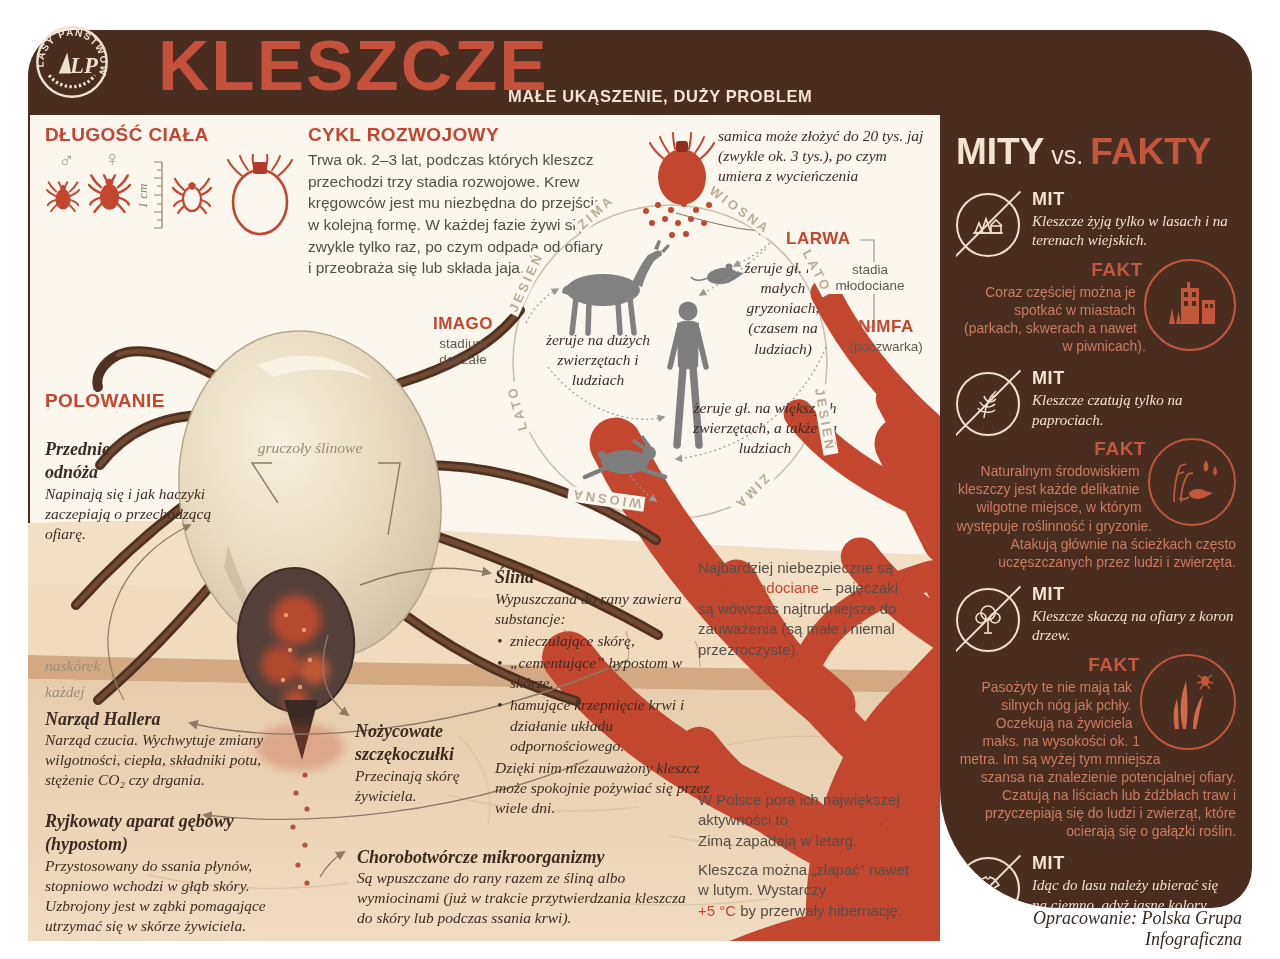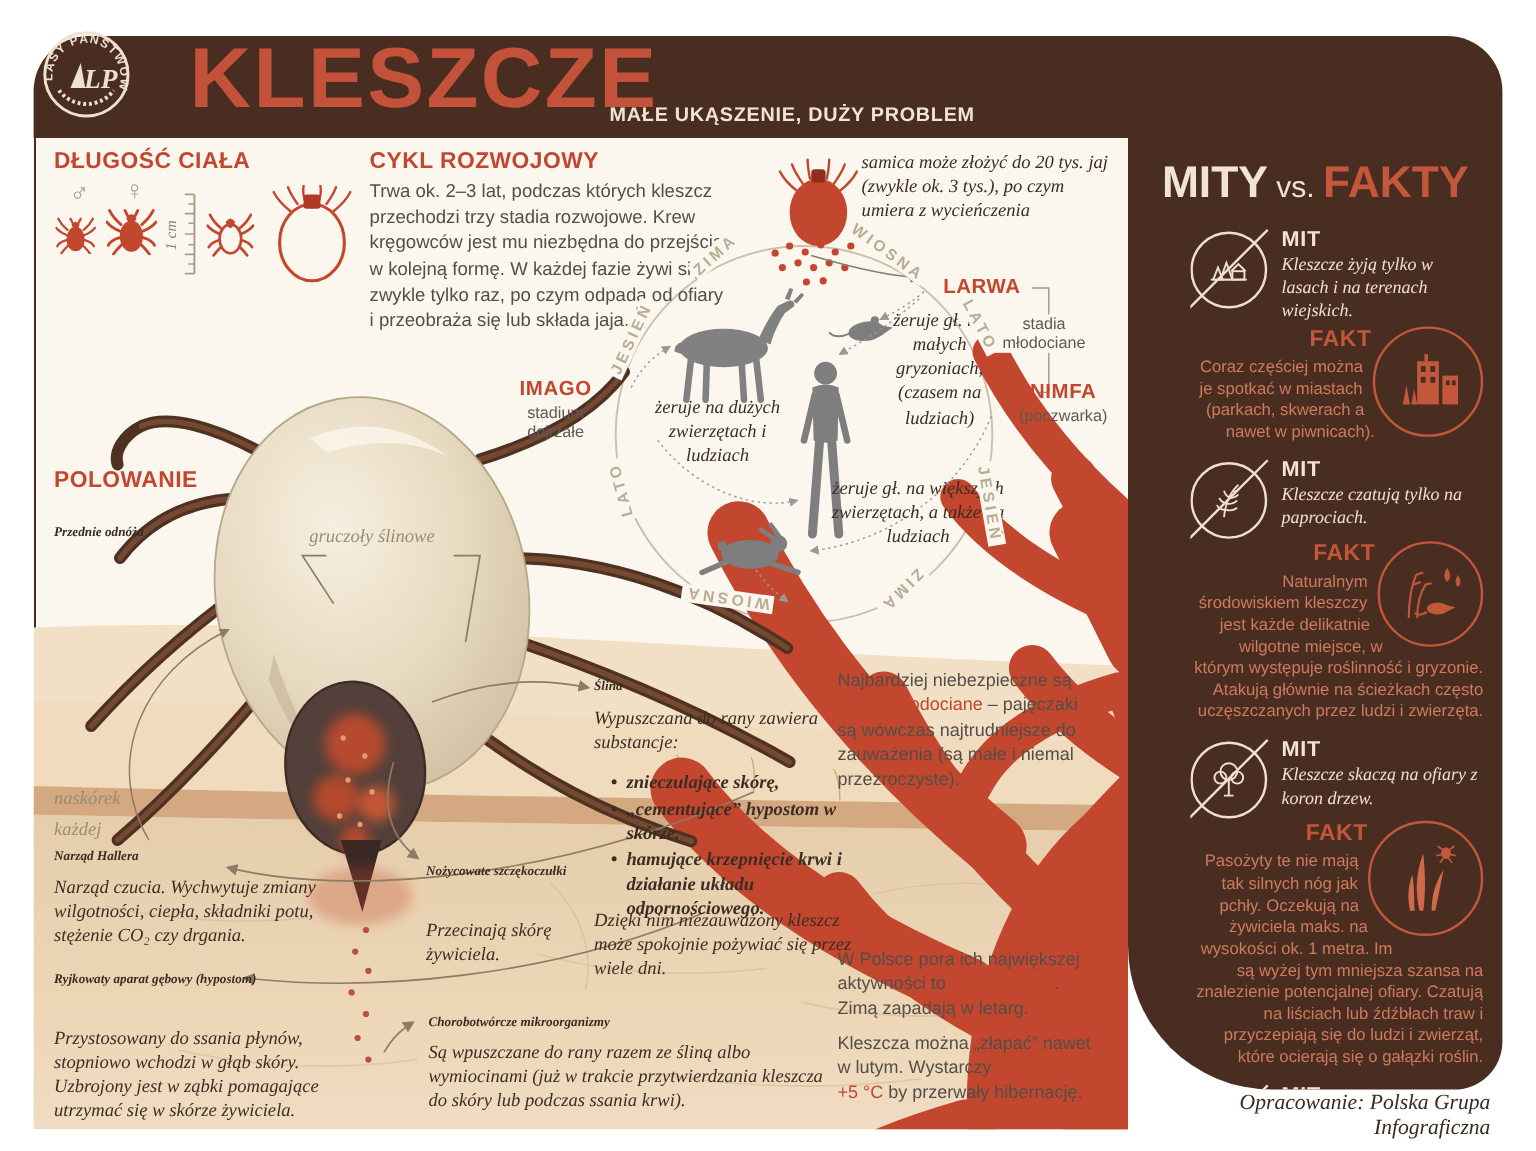--- a/index.html
+++ b/index.html
@@ -13,40 +13,40 @@
   .sidebar{left:940px;top:115px;width:312px;height:793px;background:#4A2D21;border-radius:0 0 40px 120px;
            box-sizing:border-box;padding:16px 16px 0 16px;z-index:3;overflow:hidden;}
   
   .title{left:130px;top:30px;font-size:71px;font-weight:bold;color:#C4523A;letter-spacing:2px;z-index:4;line-height:1;margin-left:28px;}
   .subtitle{left:508px;top:87px;font-size:16.5px;font-weight:bold;color:#F2E4D2;letter-spacing:.6px;z-index:4;}
   .logo{left:34px;top:24px;width:76px;height:76px;z-index:4;}
   
   .h-red{font-size:19px;font-weight:bold;color:#C3472F;letter-spacing:.4px;z-index:2;}
   .body-txt{font-size:15.5px;line-height:1.4;color:#544E48;z-index:2;}
   .lbl-title{font-family:"Liberation Serif","DejaVu Serif",serif;font-style:italic;font-weight:bold;
-             font-size:11px;color:#3A2B22;line-height:1.25;z-index:2;}
+             font-size:18px;color:#3A2B22;line-height:1.25;z-index:2;}
   .lbl-txt{font-family:"Liberation Serif","DejaVu Serif",serif;font-style:italic;font-size:15.5px;
            color:#3C2D24;line-height:1.3;z-index:2;}
   .lbl-gray{font-family:"Liberation Serif","DejaVu Serif",serif;font-style:italic;font-size:15.5px;
             color:#9A8B75;line-height:1.25;z-index:2;}
   .hl{color:#C3472F;}
   .cyc-red{font-size:17px;font-weight:bold;color:#C3472F;letter-spacing:.5px;z-index:2;text-align:center;}
   .cyc-gray{font-size:13.5px;color:#5F5850;line-height:1.2;z-index:2;text-align:center;}
   .season{font-size:13px;font-weight:bold;letter-spacing:3px;color:#B9AC95;z-index:2;background:#FBF7EF;
           padding:0 3px;transform-origin:center;white-space:nowrap;}
   .note{font-size:15px;line-height:1.36;color:#544E48;width:218px;z-index:2;}
-  ul.sal{margin:12px;padding:0 0 0 2px;list-style:none;font-weight:bold;}
+  ul.sal{margin:0;padding:0 0 0 2px;list-style:none;}
   ul.sal li{padding-left:13px;position:relative;margin-bottom:2px;}
   ul.sal li:before{content:"•";position:absolute;left:0;color:#3C2D24;}
   
-  .mvf{text-align:center;margin-bottom:16px;white-space:nowrap;}
+  .mvf{text-align:left;margin-bottom:16px;white-space:nowrap;}
   .mvf .m1{font-size:37px;font-weight:bold;color:#F2E4D2;}
   .mvf .m2{font-size:25px;color:#F2E4D2;}
   .mvf .m3{font-size:37px;font-weight:bold;color:#C2573B;}
-  .myth{margin-bottom:13px;overflow:hidden;margin-left:36px;}
+  .myth{margin-bottom:13px;overflow:hidden;}
   .mit-row{display:flex;gap:12px;margin-bottom:2px;}
   .mit-circ{flex:0 0 60px;width:60px;height:60px;border:2px solid #EFE1CF;border-radius:50%;
             position:relative;display:flex;align-items:center;justify-content:center;margin-top:4px;}
   .mit-circ:after{content:"";position:absolute;left:-16px;top:28px;width:92px;height:2.4px;
                   background:#EFE1CF;transform:rotate(-45deg);}
   .mit-lab{font-size:18px;font-weight:bold;color:#F2E4D2;letter-spacing:.6px;margin-bottom:2px;}
   .mit-txt{font-family:"Liberation Serif","DejaVu Serif",serif;font-style:italic;font-size:15px;
            color:#EFE1CF;line-height:1.28;}
   .fakt-row{margin-top:2px;}
   .fakt-circ{float:right;border:2px solid #C2573B;border-radius:50%;display:flex;align-items:center;
@@ -358,20 +358,21 @@
       <rect x="35" y="8" width="14" height="12" rx="2.5" fill="#B03A28"></rect>
     </svg>
   </div>
 
 
   <div class="abs h-red" style="left:308px;top:124px">CYKL ROZWOJOWY</div>
   <div class="abs body-txt" style="left:308px;top:149px;width:296px">Trwa ok. 2–3 lat, podczas których kleszcz przechodzi trzy stadia rozwojowe. Krew kręgowców jest mu niezbędna do przejścia w kolejną formę. W każdej fazie żywi się zwykle tylko raz, po czym odpada od ofiary i przeobraża się lub składa jaja.</div>
 
   <div class="abs h-red" style="left:45px;top:390px">POLOWANIE</div>
   <div class="abs lbl-title" style="left:45px;top:438px;width:110px">Przednie odnóża</div>
+  <div class="abs lbl-txt" style="left:45px;top:484px;width:178px">Napinają się i jak haczyki zaczepiają o przechodzącą ofiarę.</div>
 
   <div class="abs lbl-gray" style="left:252px;top:438px;width:116px;text-align:center">gruczoły ślinowe</div>
   <div class="abs lbl-gray" style="left:45px;top:656px">naskórek</div>
   <div class="abs lbl-gray" style="left:45px;top:682px">każdej</div>
 
   <div class="abs lbl-title" style="left:45px;top:708px">Narząd Hallera</div>
   <div class="abs lbl-txt" style="left:45px;top:730px;width:258px">Narząd czucia. Wychwytuje zmiany wilgotności, ciepła, składniki potu, stężenie CO₂ czy drgania.</div>
 
   <div class="abs lbl-title" style="left:45px;top:810px;width:220px">Ryjkowaty aparat gębowy (hypostom)</div>
   <div class="abs lbl-txt" style="left:45px;top:856px;width:268px">Przystosowany do ssania płynów, stopniowo wchodzi w głąb skóry. Uzbrojony jest w ząbki pomagające utrzymać się w skórze żywiciela.</div>

